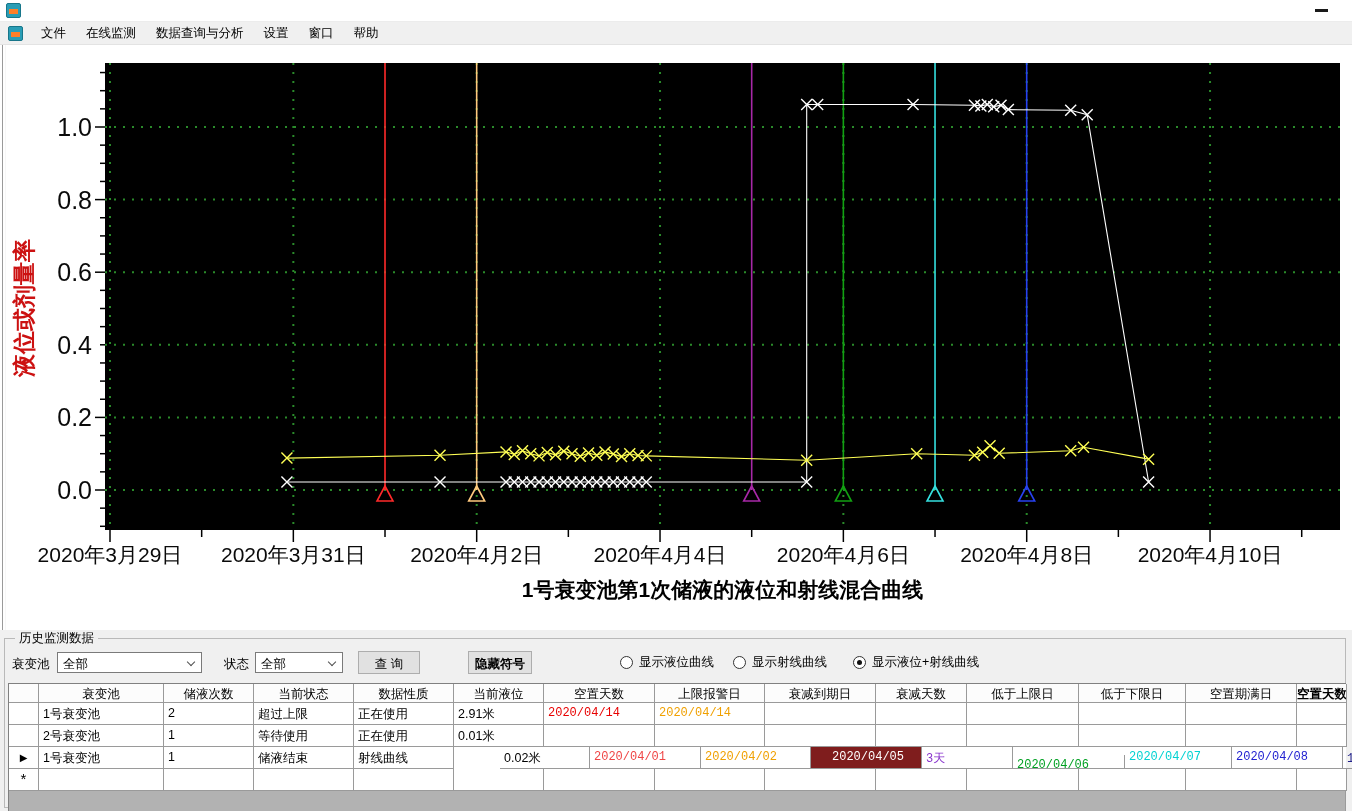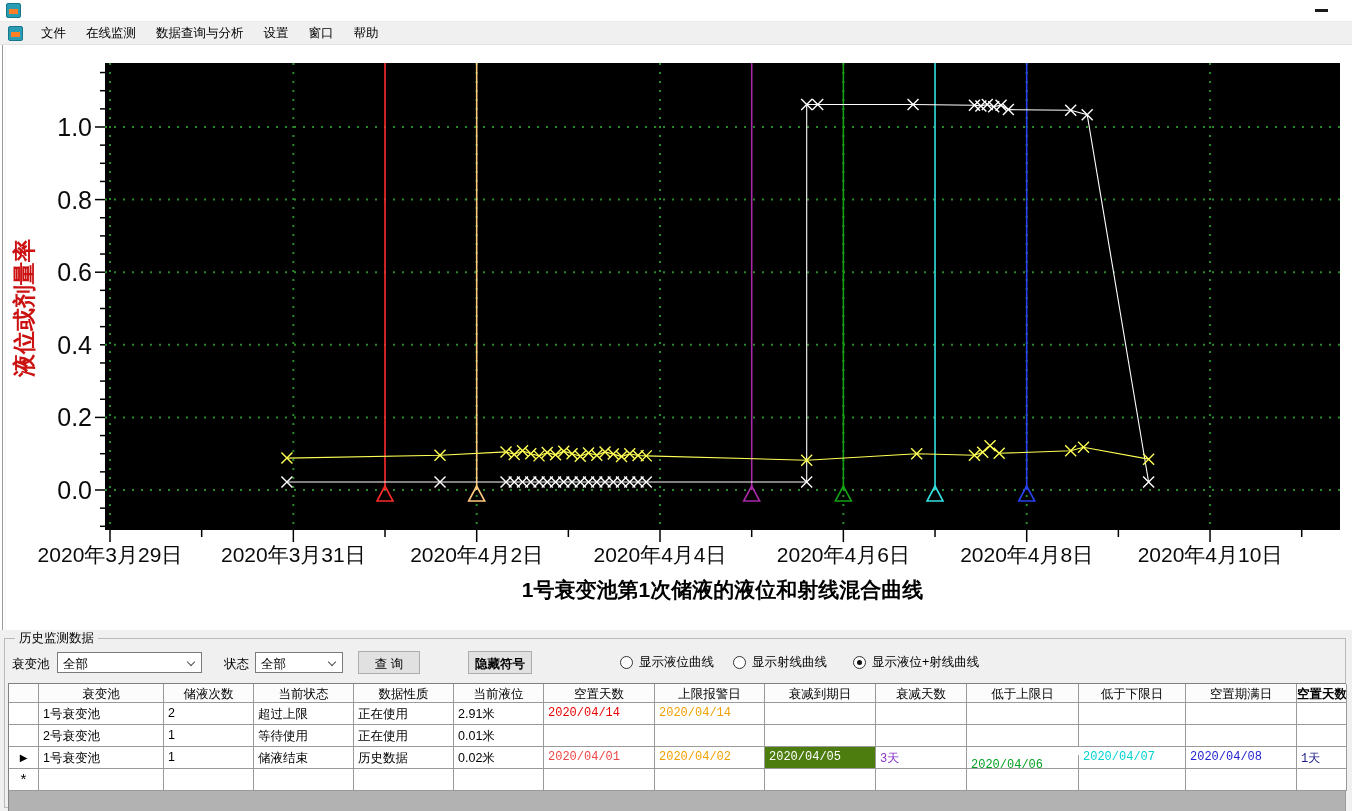--- a/index.html
+++ b/index.html
@@ -59,21 +59,21 @@
     border-top:1px solid #808080; border-left:1px solid #808080; font-size:12.5px; }
   .g-row { display:flex; height:22px; }
   .g-row.header { height:19px; background:#fcfcfc; }
   .g-cell {
     border-right:1px solid #9a9a9a; border-bottom:1px solid #9a9a9a;
     padding:3px 0 0 4px; white-space:nowrap; overflow:hidden; flex:0 0 auto;
   }
   .g-row.header .g-cell { text-align:center; padding-left:0; padding-top:2px; }
   .rowhead { width:30px; text-align:center; padding-left:0; }
   .mono { font-family:"Liberation Mono", monospace; font-size:12px; }
-  .sel-cell { background:#4d7c0f; color:#fff; }
+  .sel-cell { background:#7f1d1d; color:#fff;text-align:center; }
   .grid-empty { height:20px; background:#b2b2b2; border-right:1px solid #9a9a9a; }
   .arrow-glyph { font-size:10px; line-height:14px; }
 </style>
 </head>
 <body>
 
 <div class="titlebar">
   <div class="app-logo">
       <div class="logo-inner"></div>
     </div>
@@ -331,22 +331,22 @@
         <div class="g-cell " style="width: 112px;"></div>
         <div class="g-cell " style="width: 107px;"></div>
         <div class="g-cell " style="width: 111px;"></div>
         <div class="g-cell " style="width: 50px;"></div>
       </div>
       <div class="g-row">
         <div class="g-cell rowhead" style="width: 30px;"><span class="arrow-glyph">▶</span></div>
         <div class="g-cell " style="width: 125px;">1号衰变池</div>
         <div class="g-cell " style="width: 90px;">1</div>
         <div class="g-cell " style="width: 100px;">储液结束</div>
-        <div class="g-cell " style="width: 100px;">历史数据</div>
-        <div class="g-cell " style="width: 90px;">0.02米</div>
+        <div class="g-cell " style="width: 100px;">射线曲线</div>
+        <div class="g-cell " style="width: 90px; margin-left: 46px;">0.02米</div>
         <div class="g-cell mono" style="width: 111px; color: #ef4444;">2020/04/01</div>
         <div class="g-cell mono" style="width: 110px; color: rgb(240, 160, 0);">2020/04/02</div>
         <div class="g-cell sel-cell mono" style="width: 111px;">2020/04/05</div>
         <div class="g-cell mono" style="width: 91px; color: rgb(136, 51, 204);">3天</div>
         <div class="g-cell mono" style="width: 112px; color: rgb(0, 160, 34); margin-top: 8px;">2020/04/06</div>
         <div class="g-cell mono" style="width: 107px; color: rgb(0, 210, 210);">2020/04/07</div>
         <div class="g-cell mono" style="width: 111px; color: rgb(32, 32, 208);">2020/04/08</div>
         <div class="g-cell mono" style="width: 50px; color: rgb(32, 32, 138);">1天</div>
       </div>
       <div class="g-row">

